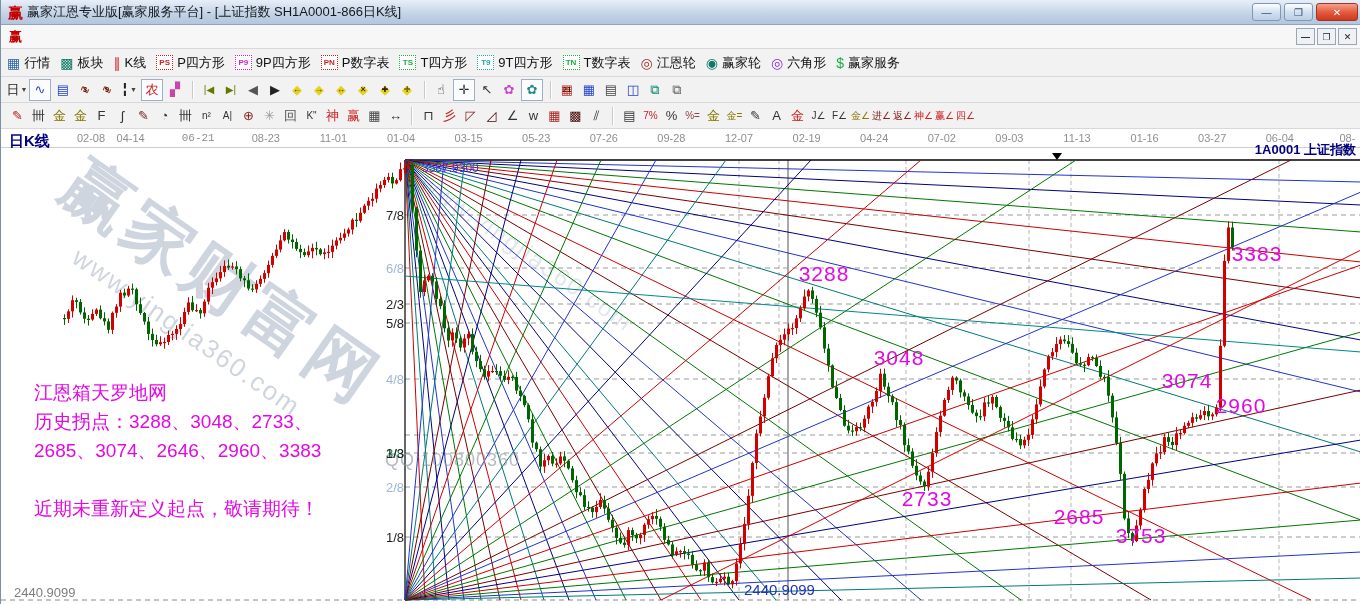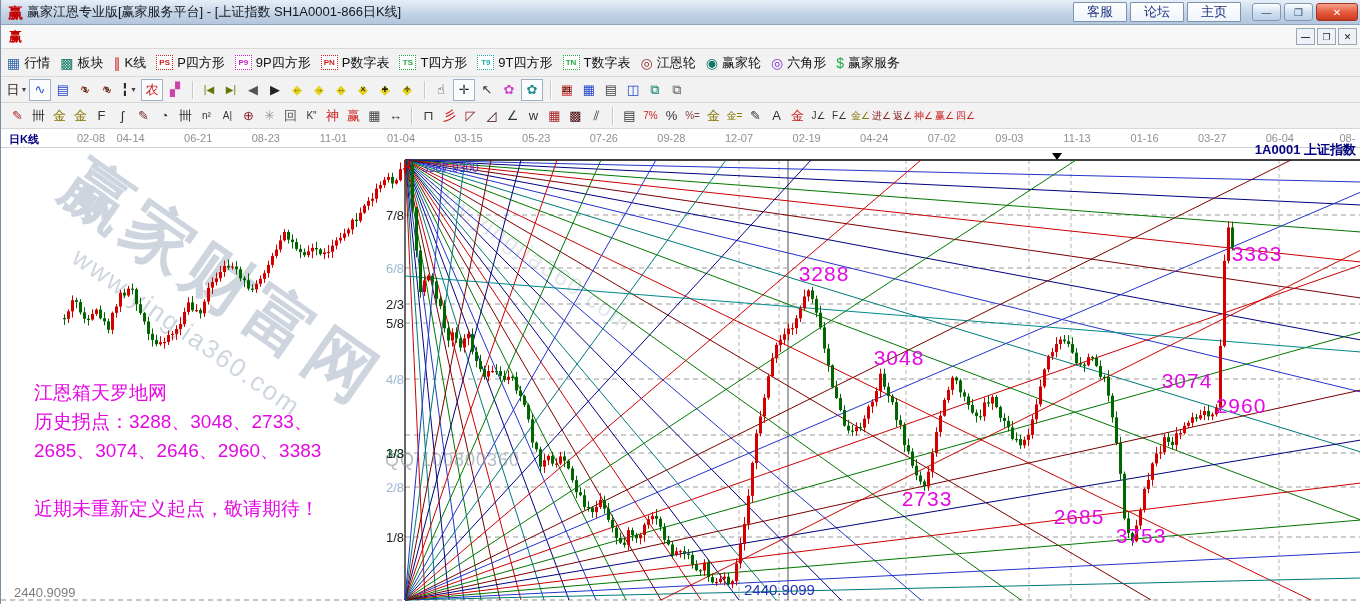--- a/index.html
+++ b/index.html
@@ -43,21 +43,21 @@
   .ico2 .dd{font-size:7px;color:#444;margin-left:1px;}
   .ico3{width:21px;height:20px;display:flex;align-items:center;justify-content:center;
     font-size:13px;line-height:1;}
   .vsep{width:1px;height:18px;background:#c9c9c9;border-right:1px solid #fff;margin:0 5px;}
   
   .chart{position:absolute;left:0;top:129px;width:1360px;height:475px;background:#ffffff;}
   .chart *{pointer-events:none;}
   .chart svg{position:absolute;left:0;top:0;}
   .dates-line{position:absolute;left:0;top:18px;width:1360px;height:1px;background:#cfcfcf;}
   .date-lab{position:absolute;top:3px;font-size:11px;color:#8f8f8f;transform:translateX(-50%);}
-  .period{position:absolute;left:8px;top:3px;font-size:11px;font-weight:bold;color:#000080;}
+  .period{position:absolute;left:8px;top:3px;font-size:15px;font-weight:bold;color:#000080;}
   .symbol{position:absolute;right:5px;top:12px;font-size:13px;font-weight:bold;color:#000080;}
   .frac{position:absolute;width:30px;text-align:right;font-size:13px;transform:translateY(-50%);}
   .ptlab{position:absolute;font-size:21px;color:#e408e4;transform:translate(-50%,-50%);
     font-weight:500;letter-spacing:1px;}
   .anno{position:absolute;left:33px;top:249px;font-size:19px;color:#e408e4;line-height:29px;white-space:pre;}
   .topval{position:absolute;left:421px;top:32px;font-size:12px;color:#3a3acc;}
   .botval-l{position:absolute;left:13px;top:456px;font-size:13px;color:#7d7d7d;}
   .botval-c{position:absolute;left:743px;top:452px;font-size:15px;color:#2233bb;}
   .qqmark{position:absolute;left:384px;top:321px;font-size:18px;color:rgba(140,150,162,.65);letter-spacing:1px;}
   .wmark{position:absolute;left:95px;top:10px;transform:rotate(35deg);transform-origin:0 0;
@@ -69,25 +69,20 @@
 </style>
 </head>
 <body>
 
 <div class="app">
 
   <div class="titlebar">
     <span class="logo">赢</span>
     <span class="title-text">赢家江恩专业版[赢家服务平台] - [上证指数  SH1A0001-866日K线]</span>
     <div class="tb-right">
-      <div id="quickBtns" style="display:flex;">
-          <button class="qbtn">客服</button>
-          <button class="qbtn">论坛</button>
-          <button class="qbtn">主页</button>
-        </div>
       <span style="width:8px"></span>
       <button class="winbtn">—</button>
       <button class="winbtn">❐</button>
       <button class="winbtn close">✕</button>
     </div>
   </div>
 
   <div class="menubar">
     <span class="logo" style="font-size:13px">赢</span>
     <div class="mwc" id="menuWinControls">
@@ -1060,21 +1055,21 @@
         <rect x="1226" y="227.4727618061006" width="3" height="33.41881395690143" fill="#d40000"></rect>
         <line x1="1231.5" y1="221.68262363178656" x2="1231.5" y2="250.50848808465526" stroke="#006600" stroke-width="1"></line>
         <rect x="1230" y="227.4727618061006" width="3" height="19.97252201847732" fill="#006600"></rect>
       </svg>
 
     <div class="dates-line"></div>
     <span class="period">日K线</span>
     <div id="dateRow">
         <span class="date-lab" style="left: 62px; margin-left: 28px;">02-08</span>
         <span class="date-lab" style="left: 129.6px;">04-14</span>
-        <span class="date-lab" style="left: 197.2px;">06-21</span>
+        <span class="date-lab" style="left: 197.2px; font-family: Liberation Mono, monospace;">06-21</span>
         <span class="date-lab" style="left: 264.8px;">08-23</span>
         <span class="date-lab" style="left: 332.4px;">11-01</span>
         <span class="date-lab" style="left: 400px;">01-04</span>
         <span class="date-lab" style="left: 467.6px;">03-15</span>
         <span class="date-lab" style="left: 535.2px;">05-23</span>
         <span class="date-lab" style="left: 602.8px;">07-26</span>
         <span class="date-lab" style="left: 670.4px;">09-28</span>
         <span class="date-lab" style="left: 738px;">12-07</span>
         <span class="date-lab" style="left: 805.6px;">02-19</span>
         <span class="date-lab" style="left: 873.2px;">04-24</span>

